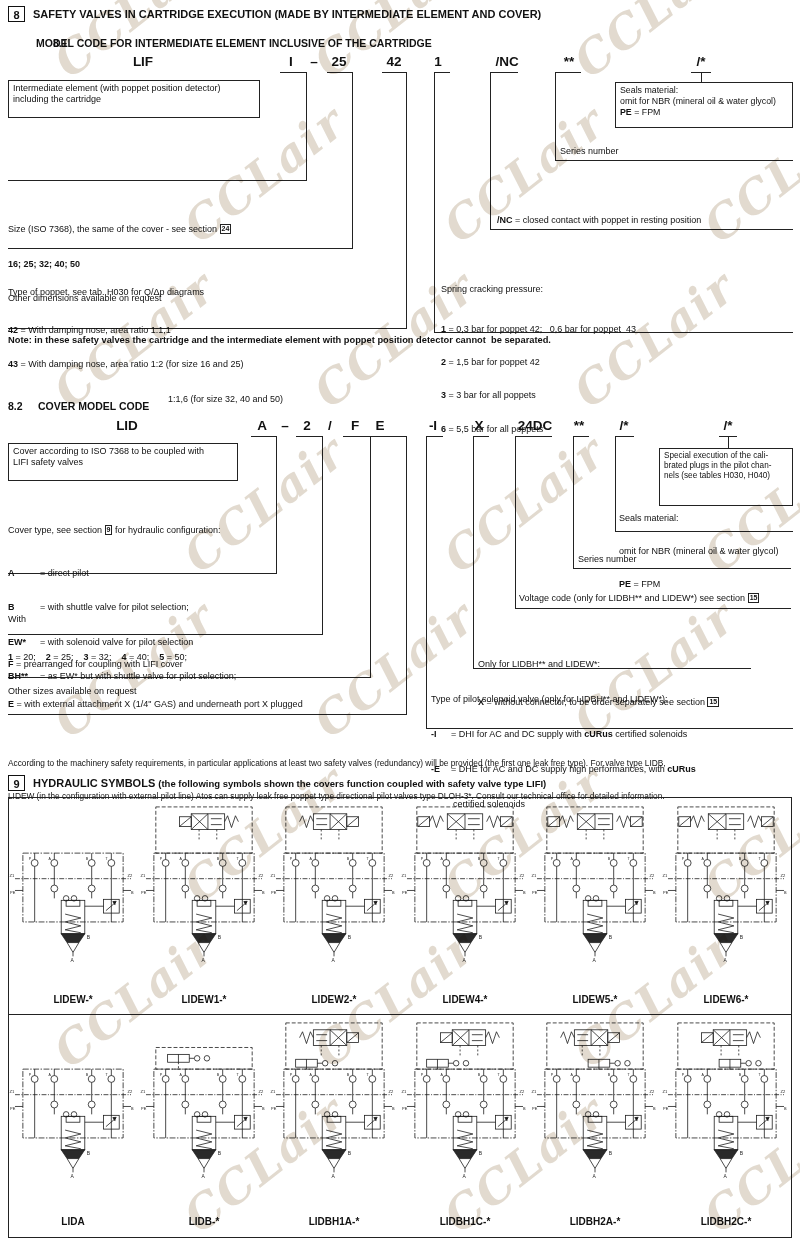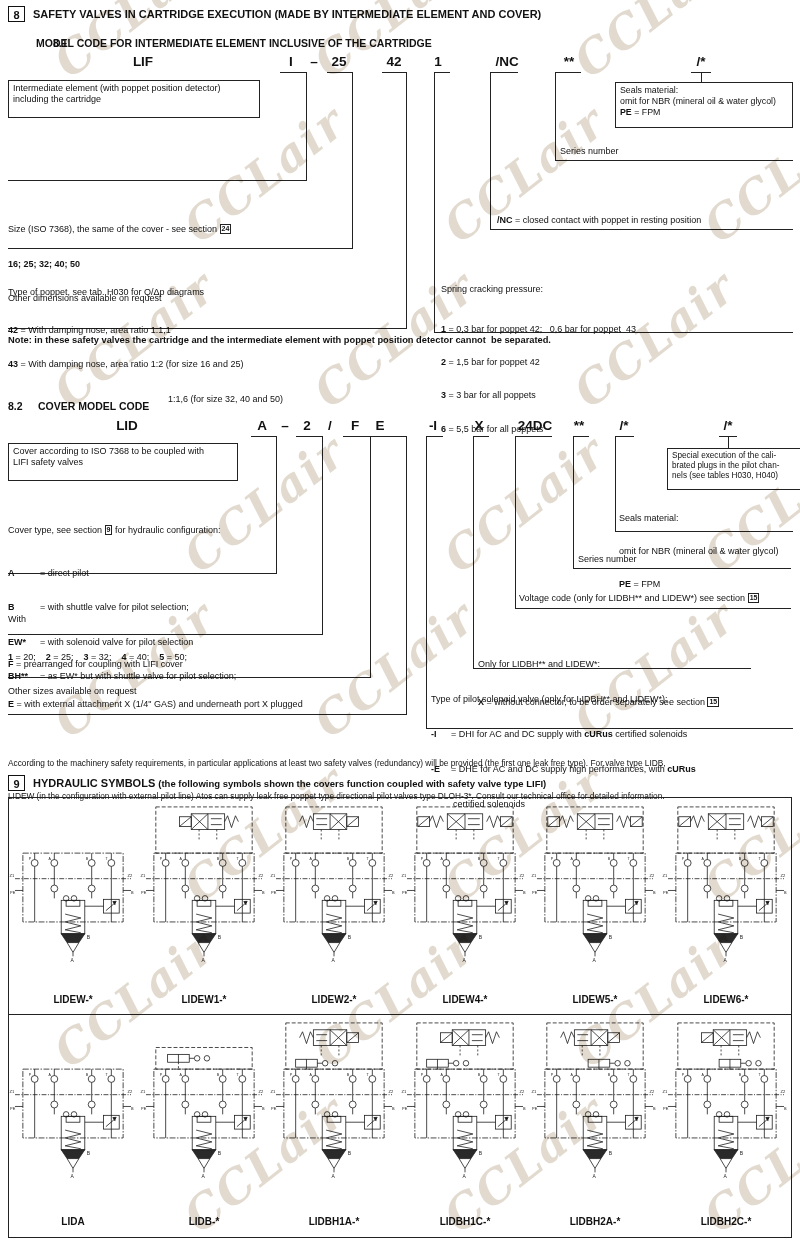--- a/index.html
+++ b/index.html
@@ -165,21 +165,21 @@
 
   <div class="lab" style="left:8px;top:591px;">
     <div class="rline" style="margin-bottom:3px"><span>With</span></div>
     <div class="rline"><b>1</b><span> = 20;    </span><b>2</b><span> = 25;    </span><b>3</b><span> = 32;    </span><b>4</b><span> = 40;    </span><b>5</b><span> = 50;</span></div>
     <div class="rline"><span>Other sizes available on request</span></div>
   </div>
 
   <div class="lab" style="left:8px;top:659px;"><b>F</b><span> = prearranged for coupling with LIFI cover</span></div>
   <div class="lab" style="left:8px;top:699px;"><b>E</b><span> = with external attachment X (1/4" GAS) and underneath port X plugged</span></div>
 
-  <div class="bx" style="left:659px;top:448px;width:134px;height:42px;font-size:8.2px;line-height:10px;margin-left:8px;">
+  <div class="bx" style="left:659px;top:448px;width:134px;height:58px;font-size:8.2px;line-height:10px;">
     <div class="rline">Special execution of the cali-</div>
     <div class="rline">brated plugs in the pilot chan-</div>
     <div class="rline">nels (see tables H030, H040)</div>
   </div>
 
   <div class="lab" style="left:619px;top:491px;line-height:11px;">
     <div class="rline"><span>Seals material:</span></div>
     <div class="rline"><span>omit for NBR (mineral oil &amp; water glycol)</span></div>
     <div class="rline"><b>PE</b><span> = FPM</span></div>
   </div>

